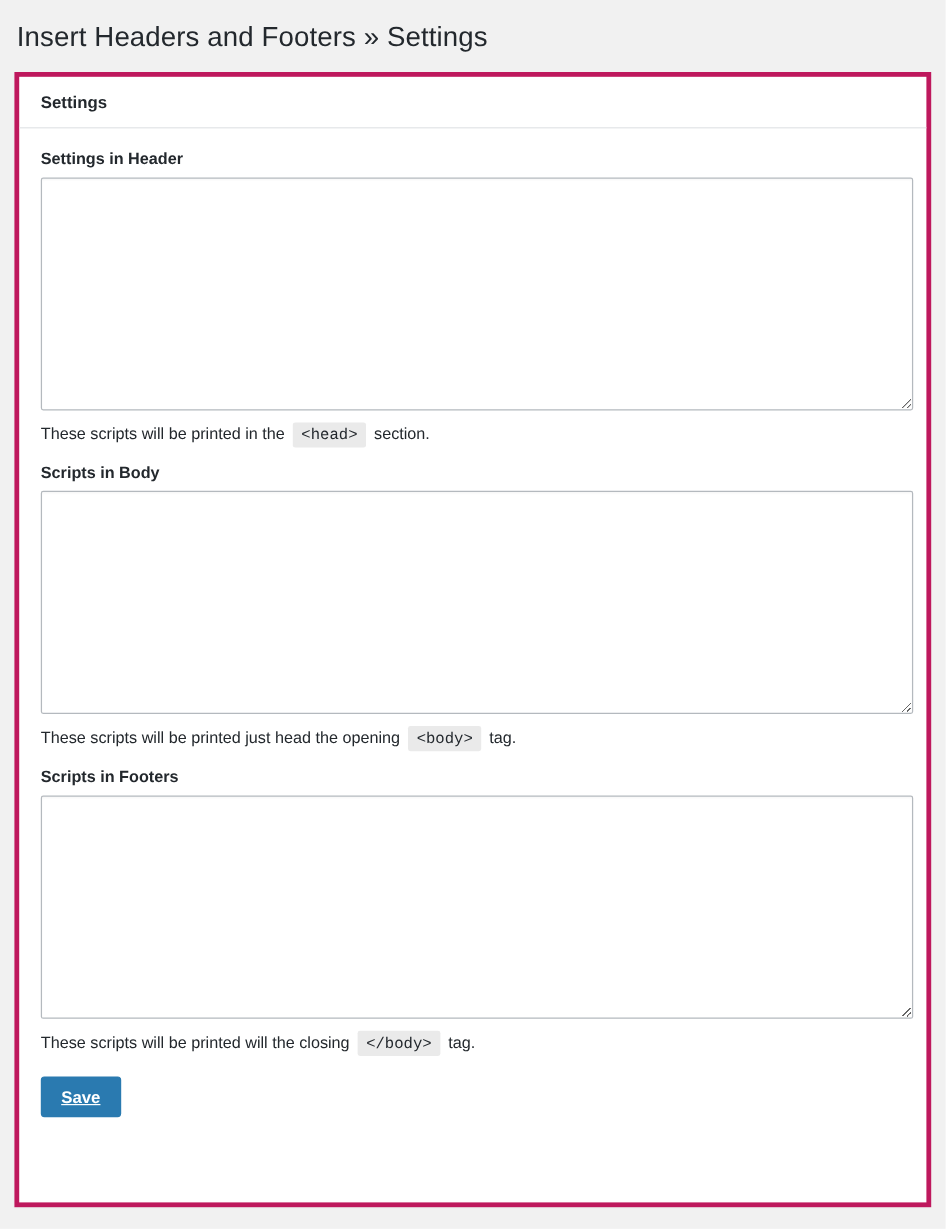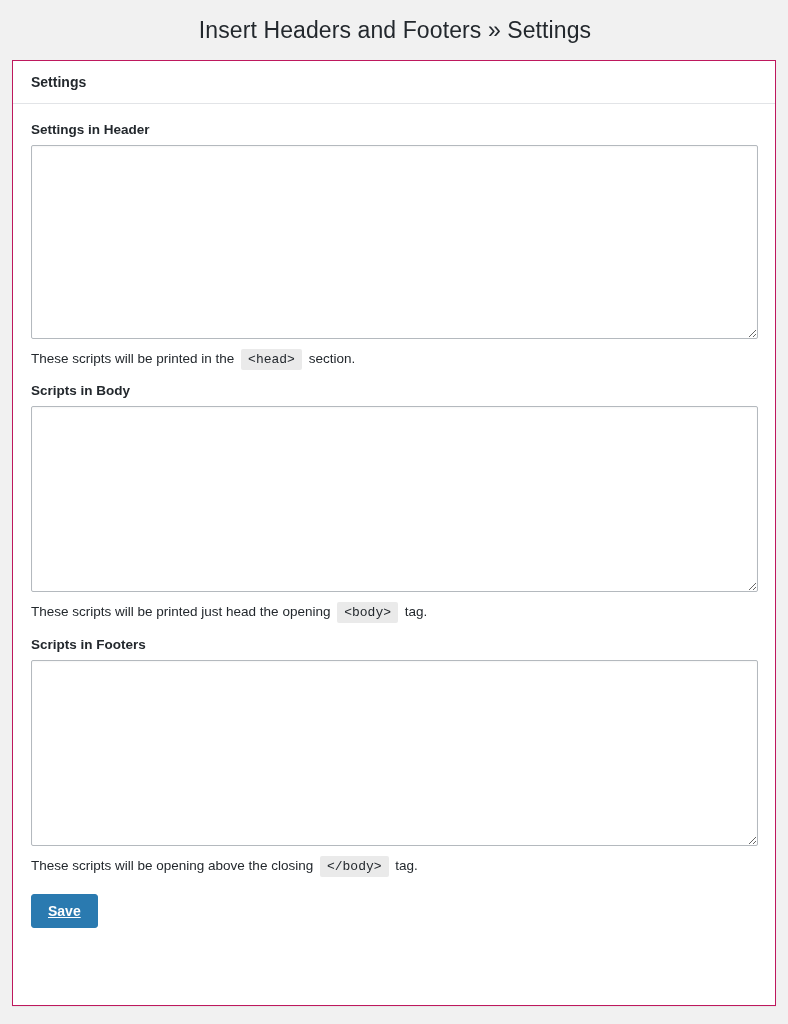--- a/index.html
+++ b/index.html
@@ -18,25 +18,24 @@
     padding: 10px 12px 0 12px;
     box-sizing: border-box;
   }
   .page-title {
     font-size: 23px;
     font-weight: 400;
     line-height: 1.3;
     margin: 6px 0 14px 2px;
     color: #23282d;
     letter-spacing: 0.1px;
-    text-align: center;
   }
   .panel {
     background: #ffffff;
-    border: 1px solid #be185d;
+    border: 4px solid #be185d;
     box-shadow: 0 1px 1px rgba(0,0,0,0.04);
     box-sizing: border-box;
     width: 764px;
     min-height: 946px;
   }
   .panel-header {
     border-bottom: 1px solid #e2e4e7;
     padding: 13px 16px 13px 18px;
     font-size: 14px;
     font-weight: bold;
@@ -136,21 +135,21 @@
           <span>These scripts will be printed just head the opening</span>
           <code class="tagcode">&lt;body&gt;</code>
           <span>tag.</span>
         </p>
       </div>
 
       <div class="field-block">
         <label class="field-label">Scripts in Footers</label>
         <textarea class="script-box h-footer" spellcheck="false" placeholder="" style=""></textarea>
         <p class="help-text">
-          <span>These scripts will be opening above the closing</span>
+          <span>These scripts will be printed will the closing</span>
           <code class="tagcode">&lt;/body&gt;</code>
           <span>tag.</span>
         </p>
       </div>
 
       <div class="save-row">
         <button class="button-primary">Save</button>
       </div>
 
     </div>

